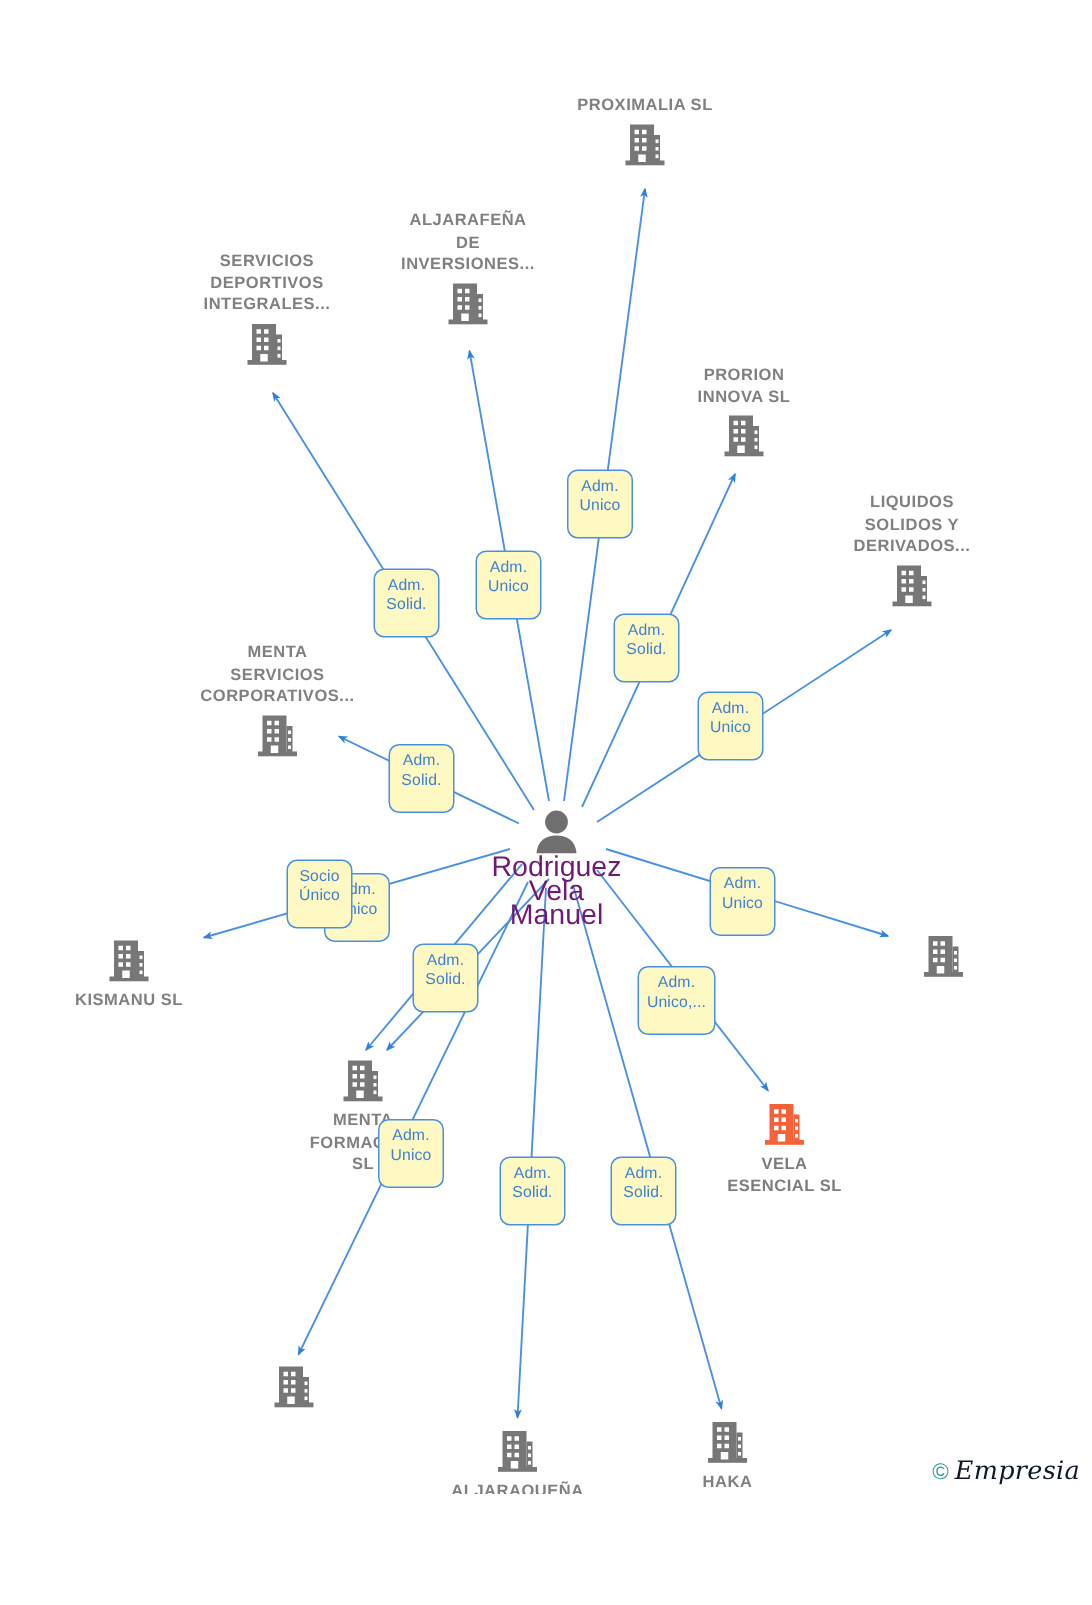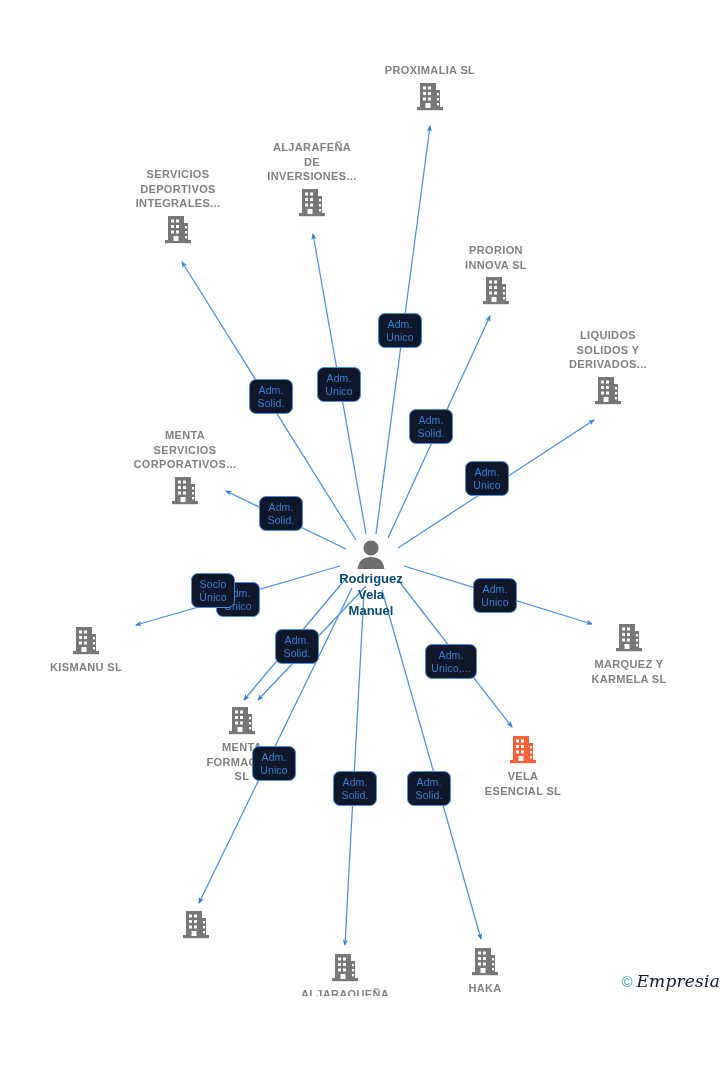--- a/index.html
+++ b/index.html
@@ -37,40 +37,40 @@
     display:block;
     font-size:11px;
     letter-spacing:.35px;
     color:#808080;
     font-weight:bold;
     white-space:pre-line;
   }
   .node.label-above .caption{margin-bottom:3px;}
   .node.label-below .caption{margin-top:3px;}
   .node.center-person .caption{
-    font-weight:bold;
-    font-size:13px;
+    font-weight:normal;
+    font-size:19px;
     letter-spacing:0;
-    color:#0c4a6e;
+    color:#701a75;
     line-height:16px;
     margin-top:2px;
   }
   .node.highlight .caption{color:#7d7d7d;}
   
   .edge-label{
     position:absolute;
     box-sizing:border-box;
-    background:#0f172a;
+    background:#fef9c3;
     border:1.4px solid #4a90e2;
     border-radius:7px;
     color:#3d7fd0;
     font-size:10.5px;
     line-height:13px;
     text-align:center;
-    padding:4px 5px 3px 5px;
+    padding:4px 5px 14px 5px;
     white-space:pre-line;
     letter-spacing:.1px;
   }
   
   #watermark{
     position:absolute;
     right:8px;
     bottom:6px;
     display:flex;
     align-items:center;
@@ -334,22 +334,20 @@
         <rect x="8" y="16.5" width="3" height="3"></rect>
               <rect x="13" y="16.5" width="3" height="3"></rect>
         <rect x="10.5" y="22" width="5" height="5"></rect>
         <rect x="22" y="12" width="2" height="2.4"></rect>
               <rect x="22" y="17" width="2" height="2.4"></rect>
               <rect x="22" y="22" width="2" height="2.4"></rect>
             </g>
       </g>
         </svg>
     </span>
-    <span class="caption">MARQUEZ Y
-KARMELA  SL</span>
   </div>
 
   <div class="node label-below" style="left:242px; top:705px;">
     <span class="glyph">
       <svg width="30" height="32" viewBox="0 0 30 32">
           <g fill="#777777">
         <rect x="5" y="2" width="16" height="26"></rect>
             <rect x="21" y="9" width="4" height="19"></rect>
         <rect x="2" y="26" width="26" height="3.2"></rect>
         <g fill="#ffffff">

